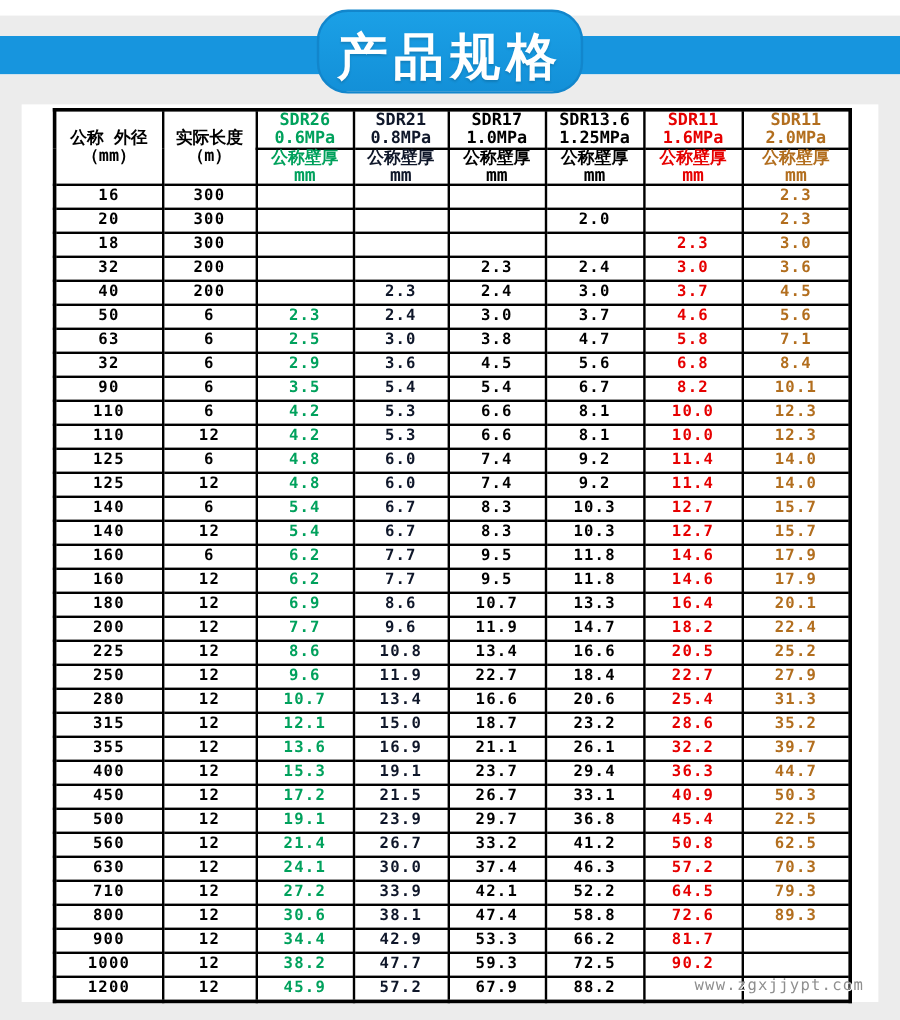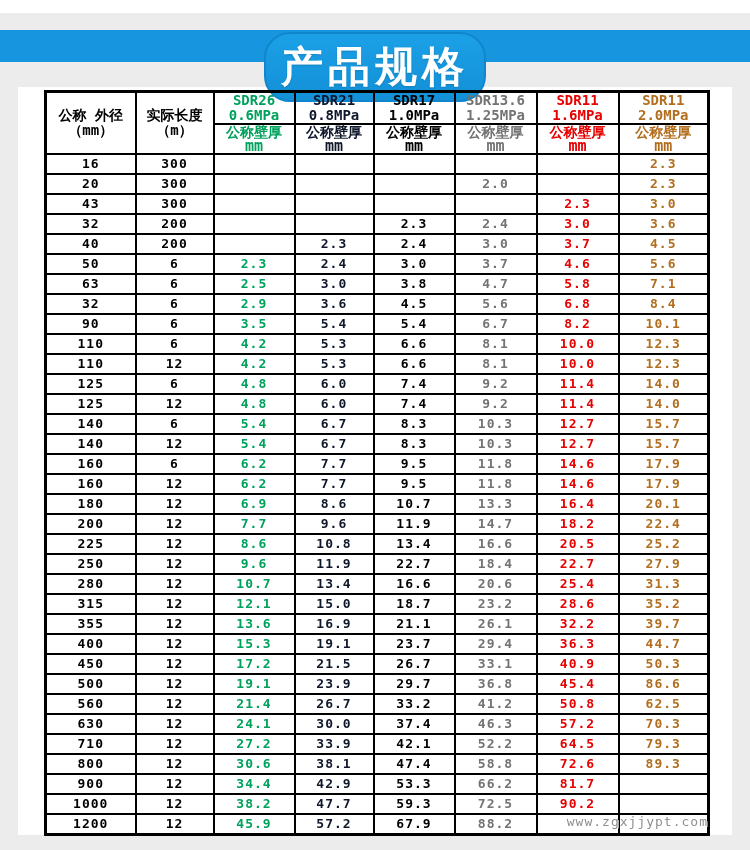--- a/index.html
+++ b/index.html
@@ -10,21 +10,21 @@
   }
   .band{position:absolute;left:0;width:750px;}
   .band-gray-top{top:13px;height:17px;background:#ececec;}
   .ribbon{top:30px;height:32px;background:#1795de;}
   .band-gray-low{top:62px;height:788px;background:#ececec;}
   .card{position:absolute;left:18px;top:87px;width:714px;height:748px;background:#ffffff;}
   .badge{
     position:absolute;left:264px;top:8px;width:222px;height:70px;
     background:linear-gradient(#1ba0e6,#1390d8);
     border:2px solid #1286cc;border-radius:26px;box-sizing:border-box;
-    display:flex;align-items:center;justify-content:center;margin-top:24px;
+    display:flex;align-items:flex-end;justify-content:center;
   }
   .badge-text{
     color:#ffffff;font-size:42px;font-weight:bold;letter-spacing:5px;
     font-family:"Liberation Sans","DejaVu Sans",sans-serif;
     text-shadow:0 1px 2px rgba(0,0,0,.15);white-space:nowrap;
   }
   table.spec{
     position:absolute;left:44px;top:90px;width:663px;
     border-collapse:collapse;table-layout:fixed;
     border:3px solid #000;
@@ -34,25 +34,25 @@
     border:2px solid #000;box-sizing:border-box;
     text-align:center;vertical-align:middle;padding:0;
   }
   .spec th{height:29px;font-weight:bold;font-size:13px;line-height:14px;}
   .spec td{height:18px;font-weight:bold;font-size:13px;line-height:18px;letter-spacing:1px;white-space:nowrap;}
   .hl{font-size:14px;line-height:15px;font-weight:bold;}
   .hl-sub{font-size:15px;line-height:13px;font-weight:bold;}
   .c-k{color:#000000;}
   .c-g{color:#00a15c;}
   .c-p{color:#0f172a;}
-  .c-b{color:#737373;}
+  .c-b{color:#000000;}
   .c-r{color:#e60000;}
   .c-o{color:#b26e1e;}
   .watermark{
-    position:absolute;right:42px;top:814px;
+    position:absolute;right:30px;top:814px;
     color:#8f8f8f;font-size:13px;letter-spacing:1px;
     font-family:"DejaVu Sans Mono","Liberation Mono",monospace;
     text-shadow:1px 1px 0 #ffffff;
     text-align:right;
   }
 </style>
 </head>
 <body>
 
 <div class="band band-gray-top"></div>
@@ -152,21 +152,21 @@
         <td class="c-k">20</td>
         <td class="c-k">300</td>
         <td class="c-g"></td>
         <td class="c-p"></td>
         <td class="c-k"></td>
         <td class="c-b">2.0</td>
         <td class="c-r"></td>
         <td class="c-o">2.3</td>
       </tr>
       <tr>
-        <td class="c-k">43</td>
+        <td class="c-k">18</td>
         <td class="c-k">300</td>
         <td class="c-g"></td>
         <td class="c-p"></td>
         <td class="c-k"></td>
         <td class="c-b"></td>
         <td class="c-r">2.3</td>
         <td class="c-o">3.0</td>
       </tr>
       <tr>
         <td class="c-k">32</td>
@@ -399,21 +399,21 @@
         <td class="c-o">50.3</td>
       </tr>
       <tr>
         <td class="c-k">500</td>
         <td class="c-k">12</td>
         <td class="c-g">19.1</td>
         <td class="c-p">23.9</td>
         <td class="c-k">29.7</td>
         <td class="c-b">36.8</td>
         <td class="c-r">45.4</td>
-        <td class="c-o">86.6</td>
+        <td class="c-o">22.5</td>
       </tr>
       <tr>
         <td class="c-k">560</td>
         <td class="c-k">12</td>
         <td class="c-g">21.4</td>
         <td class="c-p">26.7</td>
         <td class="c-k">33.2</td>
         <td class="c-b">41.2</td>
         <td class="c-r">50.8</td>
         <td class="c-o">62.5</td>

